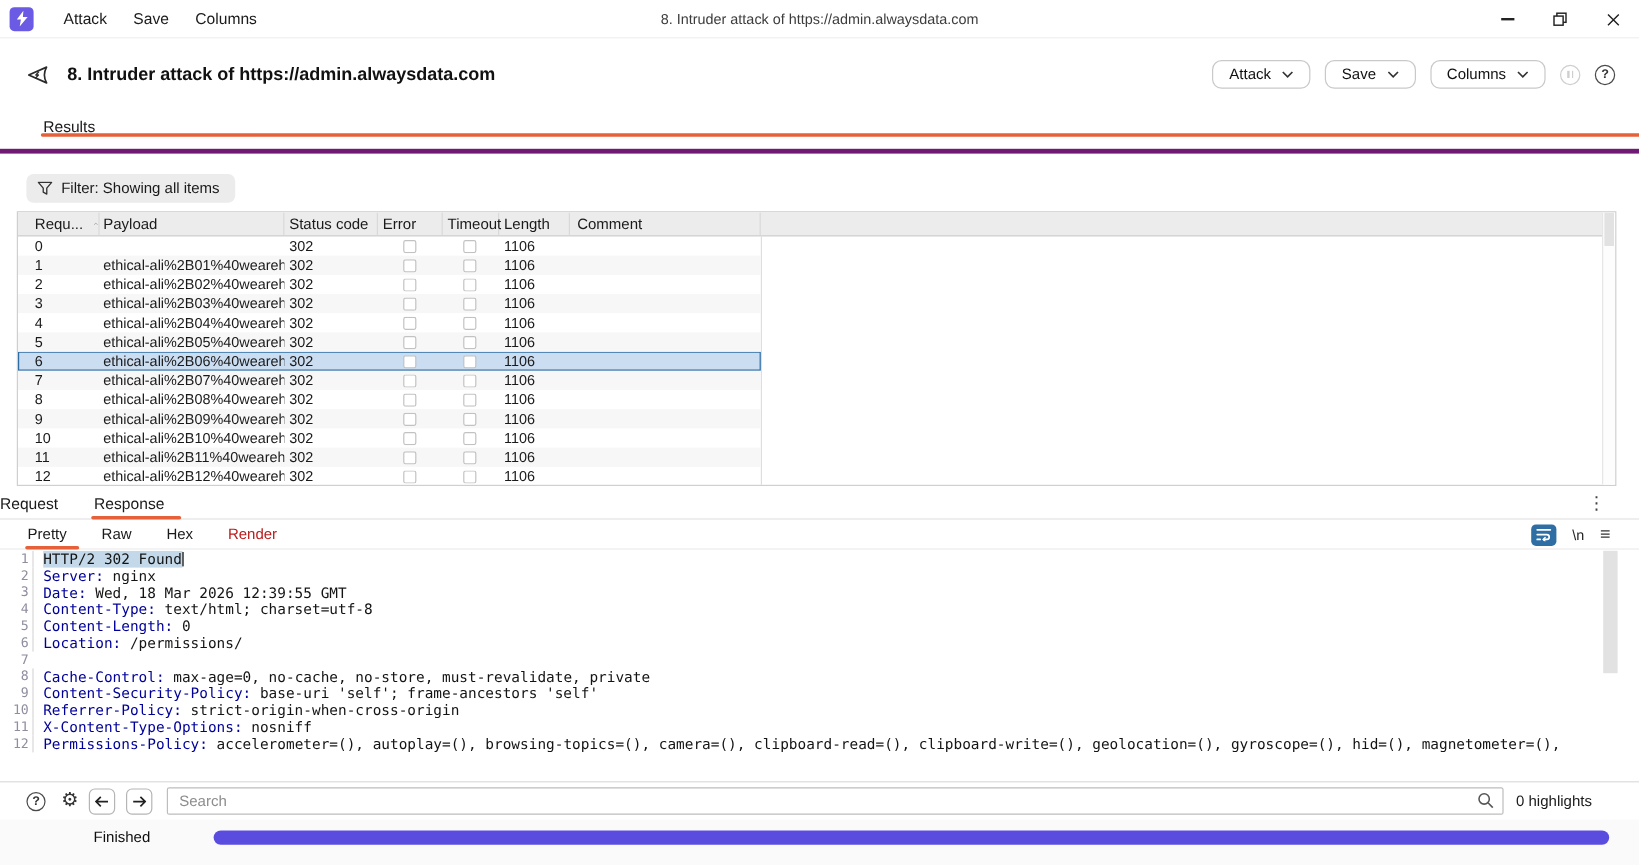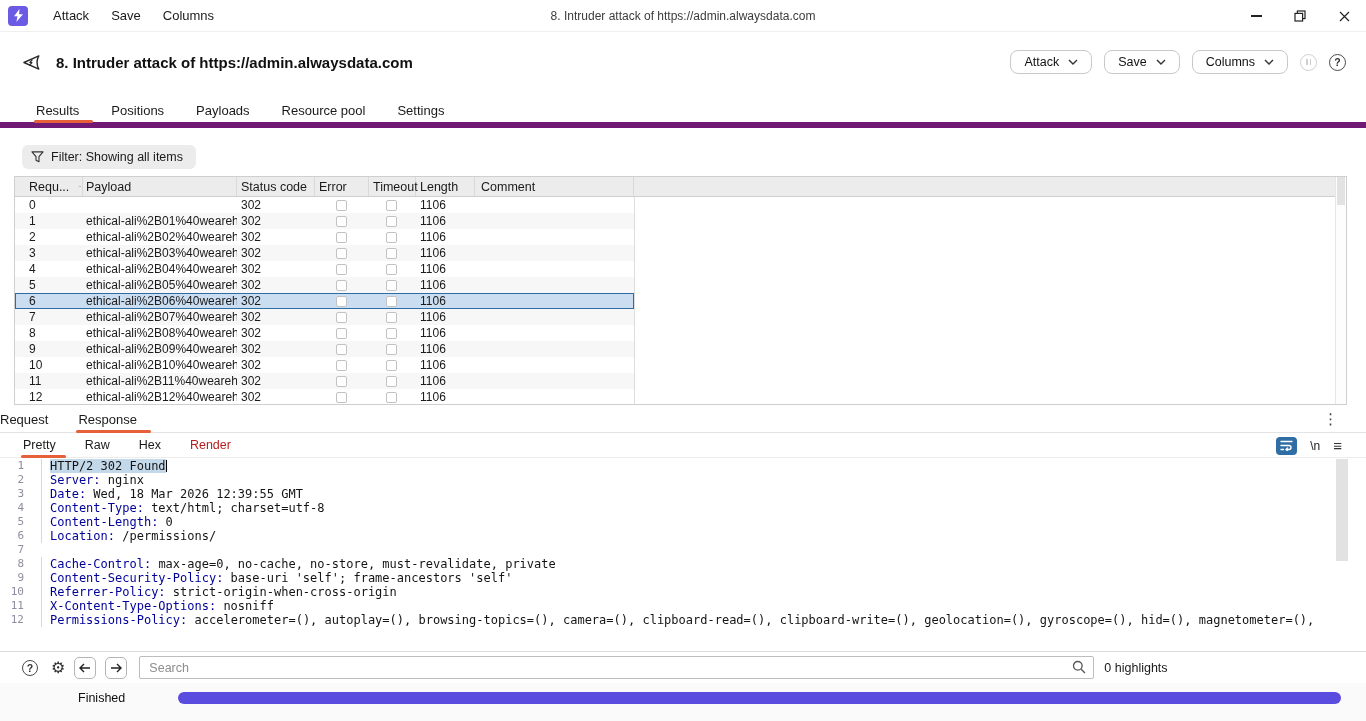--- a/index.html
+++ b/index.html
@@ -31,21 +31,21 @@
   .dd-btn { height:24px; padding:0 13px; border:1px solid #c9c9c9; border-radius:8px; background:#fff;
             font-size:12.5px; color:#111; display:flex; align-items:center; gap:9px; cursor:default; }
   .round-btn { width:17px; height:17px; border-radius:50%; display:flex; align-items:center;
                justify-content:center; flex:none; }
   .pause-btn { border:1.4px solid #cfcfcf; gap:2px; }
   .pause-btn i { display:block; width:1.6px; height:6px; background:#cfcfcf; }
   .help-btn { border:1.4px solid #4a4a4a; font-size:10.5px; font-weight:bold; color:#333; }
 
   
   .main-tabs { position:absolute; top:98px; left:0; right:0; height:30px; display:flex; gap:32px;
-               padding-left:36px; font-size:13px; border-bottom:6px solid #701a75; }
+               padding-left:36px; font-size:13px; border-bottom:4px solid #701a75;flex-direction:column; }
   .tab { position:relative; display:flex; align-items:center; }
   .tab.active::after { content:""; position:absolute; left:-2px; right:-14px; bottom:-1px; height:3px;
                        background:#e6603a; border-radius:1.5px; }
 
   
   .filter-chip { position:absolute; top:145px; left:22px; height:24px; background:#ececec; border-radius:6px;
                  display:flex; align-items:center; gap:7px; padding:0 13px 0 9px; font-size:12.5px; }
 
   
   .rtable { position:absolute; top:176px; left:14px; width:1333px; height:229px;
@@ -89,36 +89,36 @@
   .wrap-toggle { width:21px; height:18px; background:#2f6ea5; border-radius:4px;
                  display:flex; align-items:center; justify-content:center; }
   .nl-label { font-size:12px; color:#222; font-family:"Liberation Sans",sans-serif; }
   .lines-icon { font-size:15px; color:#333; line-height:1; }
 
   
   .code-area { position:absolute; top:459px; left:0; right:0; height:192px; overflow:hidden;
                font-family:"DejaVu Sans Mono",monospace; background:#fff; }
   .code-line { display:flex; height:14px; line-height:14px; white-space:pre; font-size:12px; }
   .lnum { flex:none; width:14px; margin-left:10px; text-align:right; color:#8e8ea0; font-size:11px; }
-  .ltext { margin-left:17px; border-left:1px solid #d8d8d8; padding-left:8px; color:#141414; }
+  .ltext { margin-left:3px; border-left:1px solid #d8d8d8; padding-left:8px; color:#141414; }
   .hname { color:#000099; }
   .selspan { background:#c3d9ea; }
   .caret { display:inline-block; width:1.3px; height:12px; background:#000; vertical-align:-2px; }
   .code-scroll { position:absolute; top:459px; right:18px; width:12px; height:191px; background:#fff; }
   .code-scroll .thumb { position:absolute; top:0; left:0; right:0; height:102px; background:#e2e2e2; }
 
   
   .search-bar { position:absolute; top:651px; left:0; right:0; height:32px; background:#fff;
                 border-top:1px solid #dcdcdc; display:flex; align-items:center; }
   .sb-help { margin-left:22px; width:16px; height:16px; border:1.4px solid #4a4a4a; border-radius:50%;
              display:flex; align-items:center; justify-content:center; font-size:10.5px; font-weight:bold; color:#333; }
   .gear { margin-left:13px; font-size:16px; color:#333; line-height:1; }
   .nav-btn { margin-left:9px; width:22px; height:22px; border:1px solid #b5b5b5; border-radius:5px;
              display:flex; align-items:center; justify-content:center; background:#fff; }
-  .search-wrap { position:relative; margin-left:12px; width:955px; height:23px; }
+  .search-wrap { position:relative; margin-left:12px; width:1114px; height:23px; }
   .search-wrap input { width:100%; height:100%; border:1px solid #bdbdbd; border-radius:2px;
                        font-size:12.5px; padding:0 30px 0 9px; color:#1a1a1a;
                        font-family:"Liberation Sans",sans-serif; outline:none; }
   .search-wrap input::placeholder { color:#8d8d8d; }
   .mag { position:absolute; right:8px; top:4px; }
   .highlights { margin-left:10px; font-size:12.5px; }
 
   
   .status-bar { position:absolute; top:683px; left:0; right:0; bottom:0; background:#fafafa; }
   .status-label { position:absolute; left:78px; top:8px; font-size:12.5px; color:#0e0e0e; }

